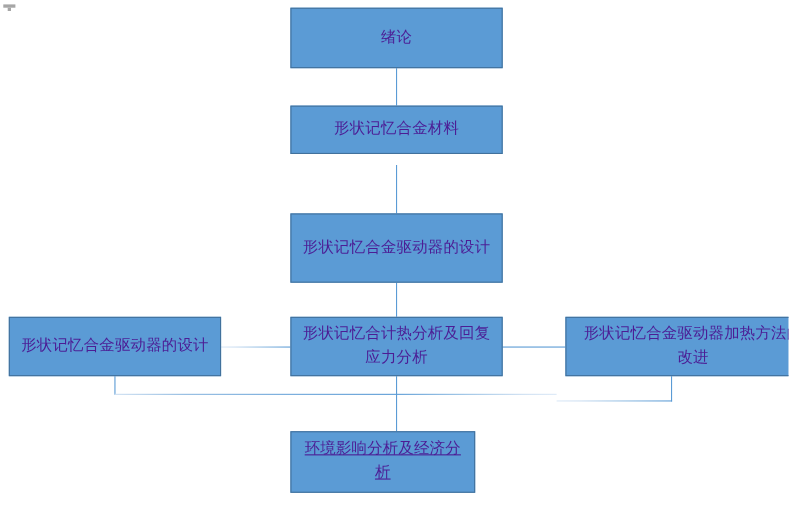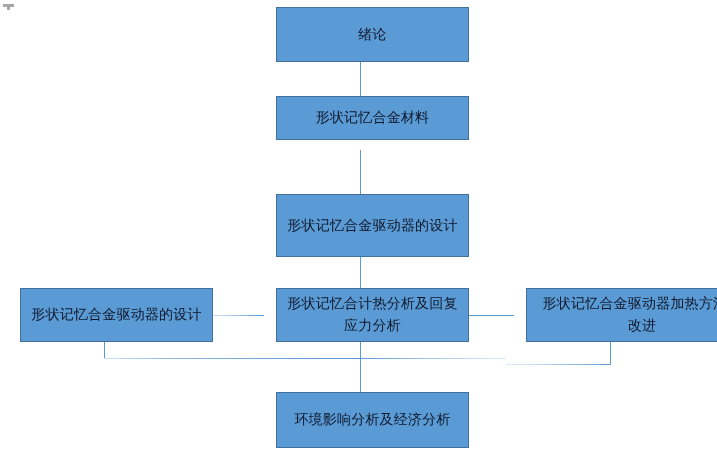--- a/index.html
+++ b/index.html
@@ -15,31 +15,30 @@
     width: 717px;
     height: 462px;
     background: #ffffff;
     overflow: hidden;
   }
   .node {
     position: absolute;
     box-sizing: border-box;
     background: #5B9BD5;
     border: 1px solid #41719C;
-    color: #0f172a;
+    color: #4c1d95;
     display: flex;
     align-items: center;
     justify-content: center;
     text-align: center;
     font-size: 14px;
     line-height: 1.55;
     letter-spacing: 0.2px;
     padding: 10px 10px;
     z-index: 3;
-    margin-left: 12px;
   }
   .node-label {
     display: block;
     width: 100%;
   }
   .conn {
     position: absolute;
     z-index: 1;
   }
   .conn-v {
@@ -124,17 +123,17 @@
   </div>
 
   <div class="node" style="left:264px; top:288px; width:193px; height:54px;">
     <span class="node-label">形状记忆合计热分析及回复应力分析</span>
   </div>
 
   <div class="node" style="left:514px; top:288px; width:232px; height:54px;">
     <span class="node-label">形状记忆合金驱动器加热方法的改进</span>
   </div>
 
-  <div class="node" style="left:264px; top:392px; width:193px; height:56px;">
+  <div class="node" style="left:264px; top:392px; width:168px; height:56px;text-decoration:underline;">
     <span class="node-label">环境影响分析及经济分析</span>
   </div>
 
 </div>
 
 </body></html>

